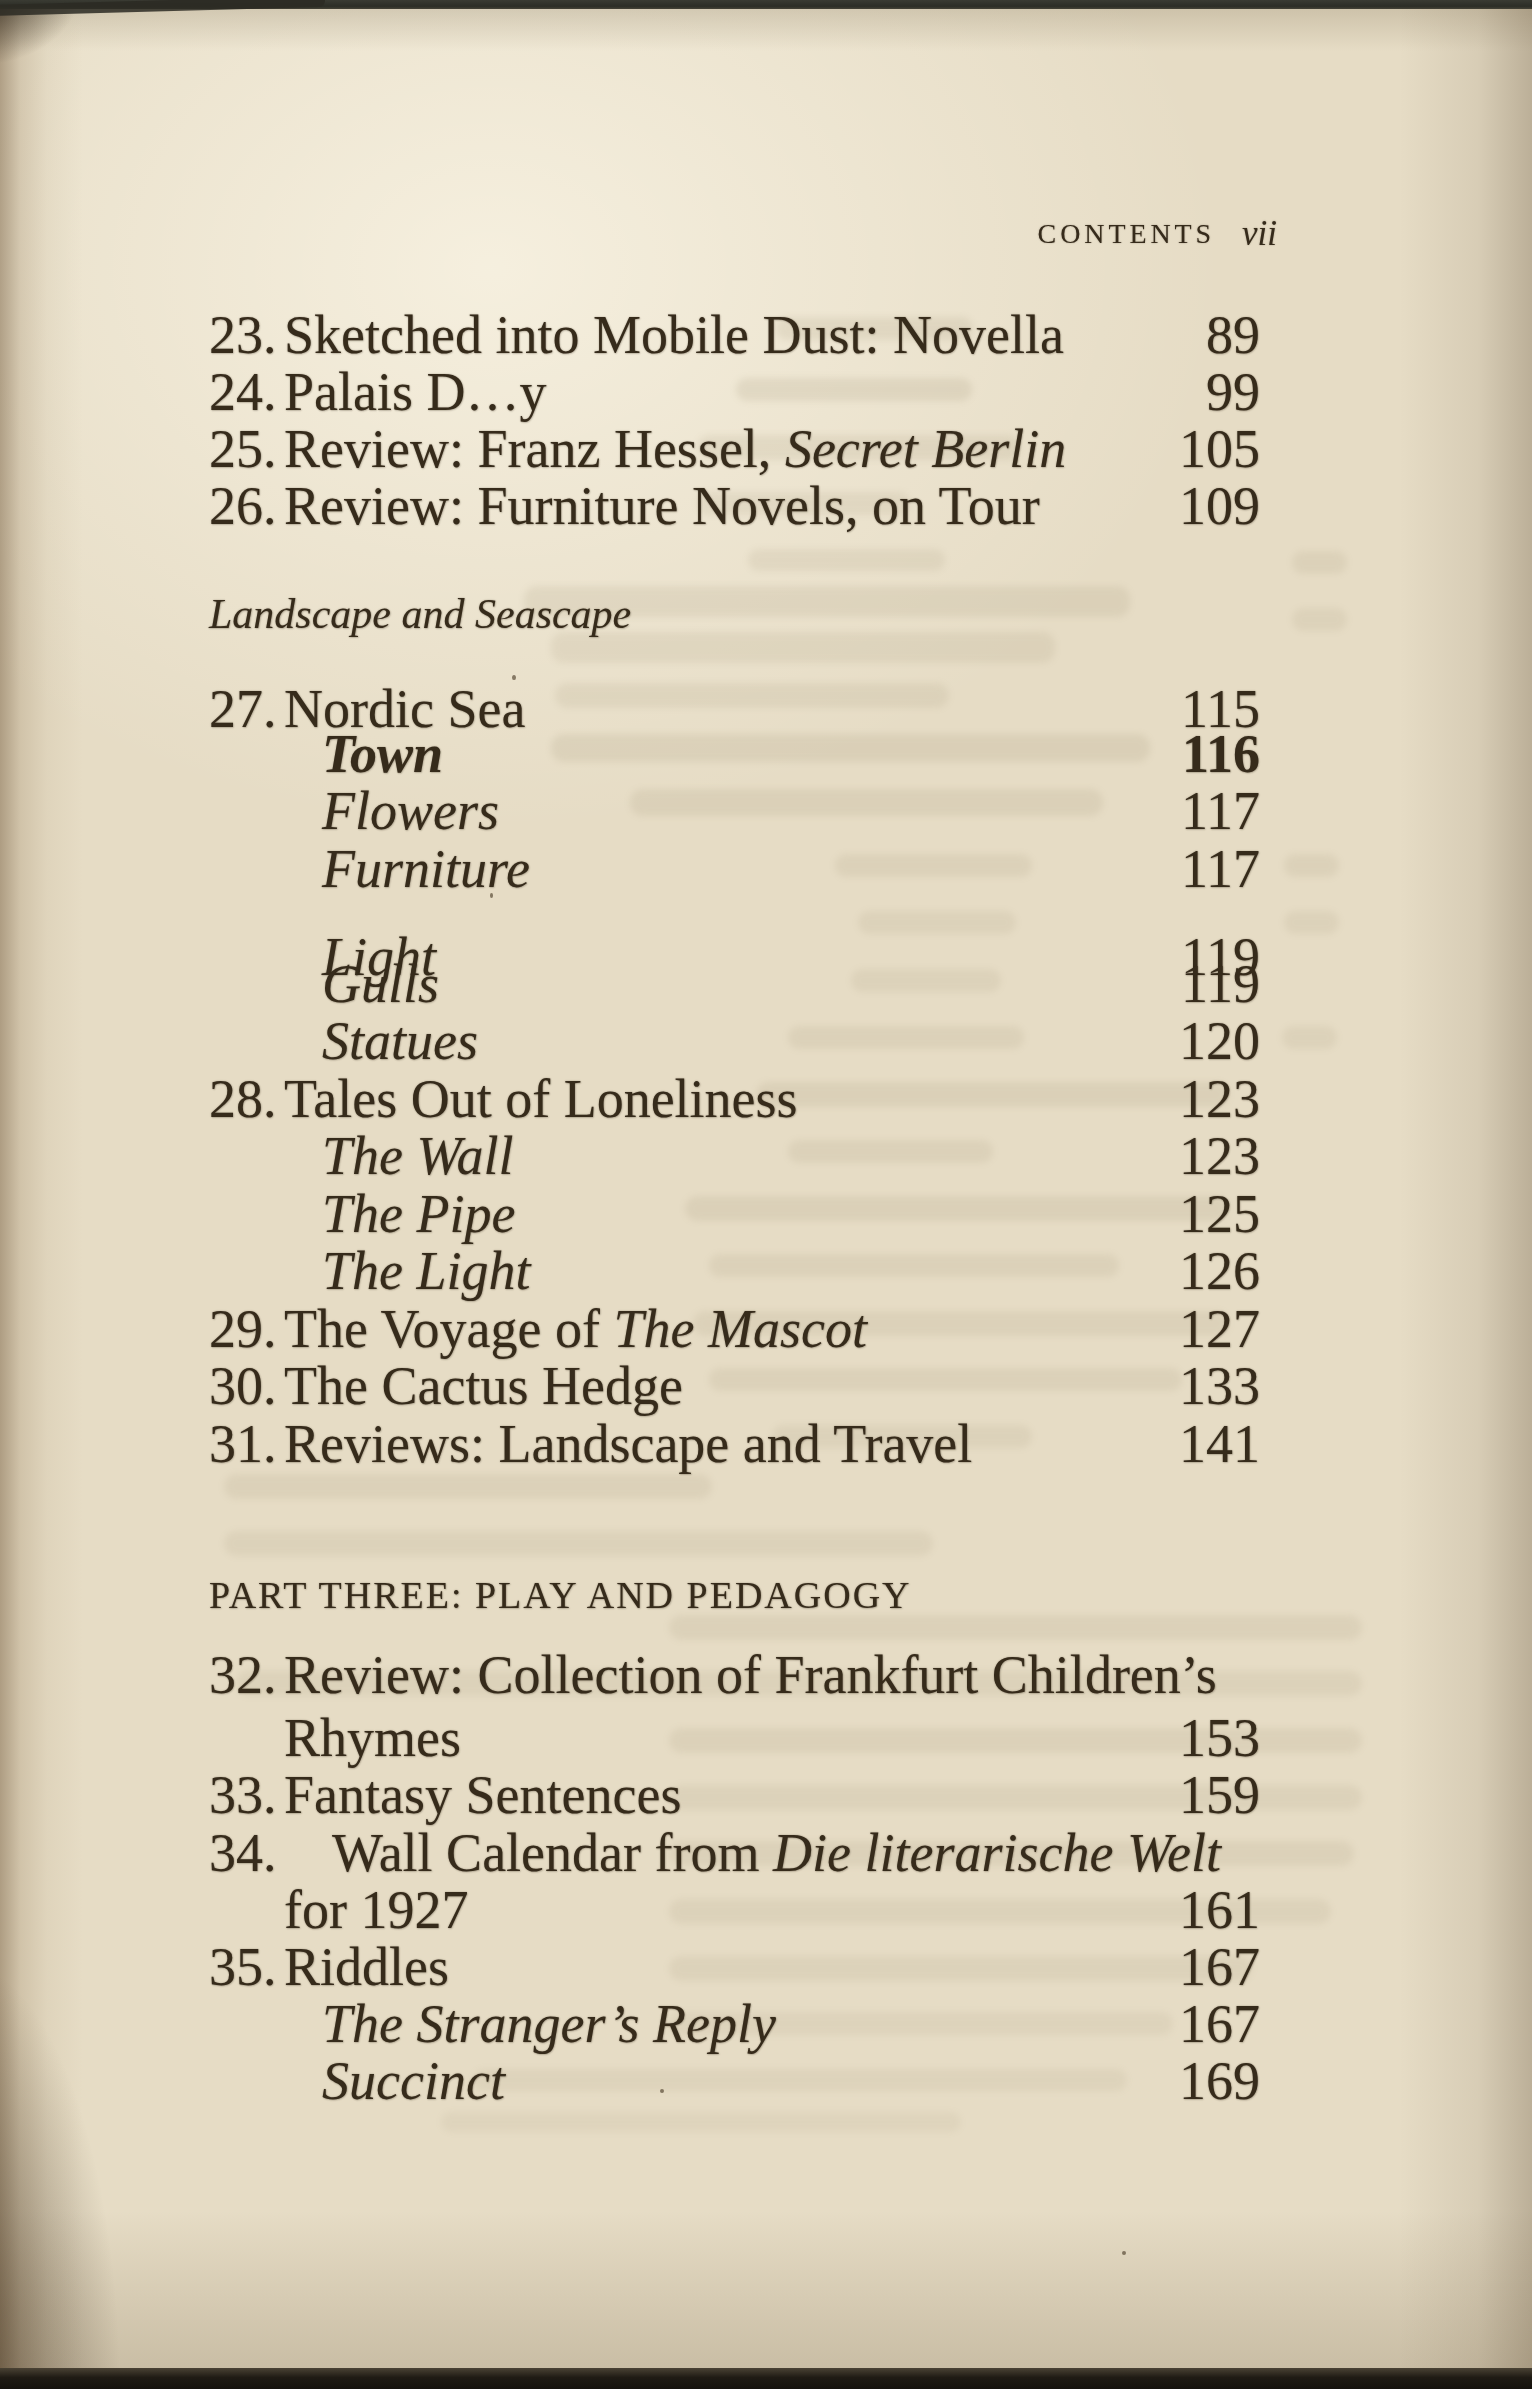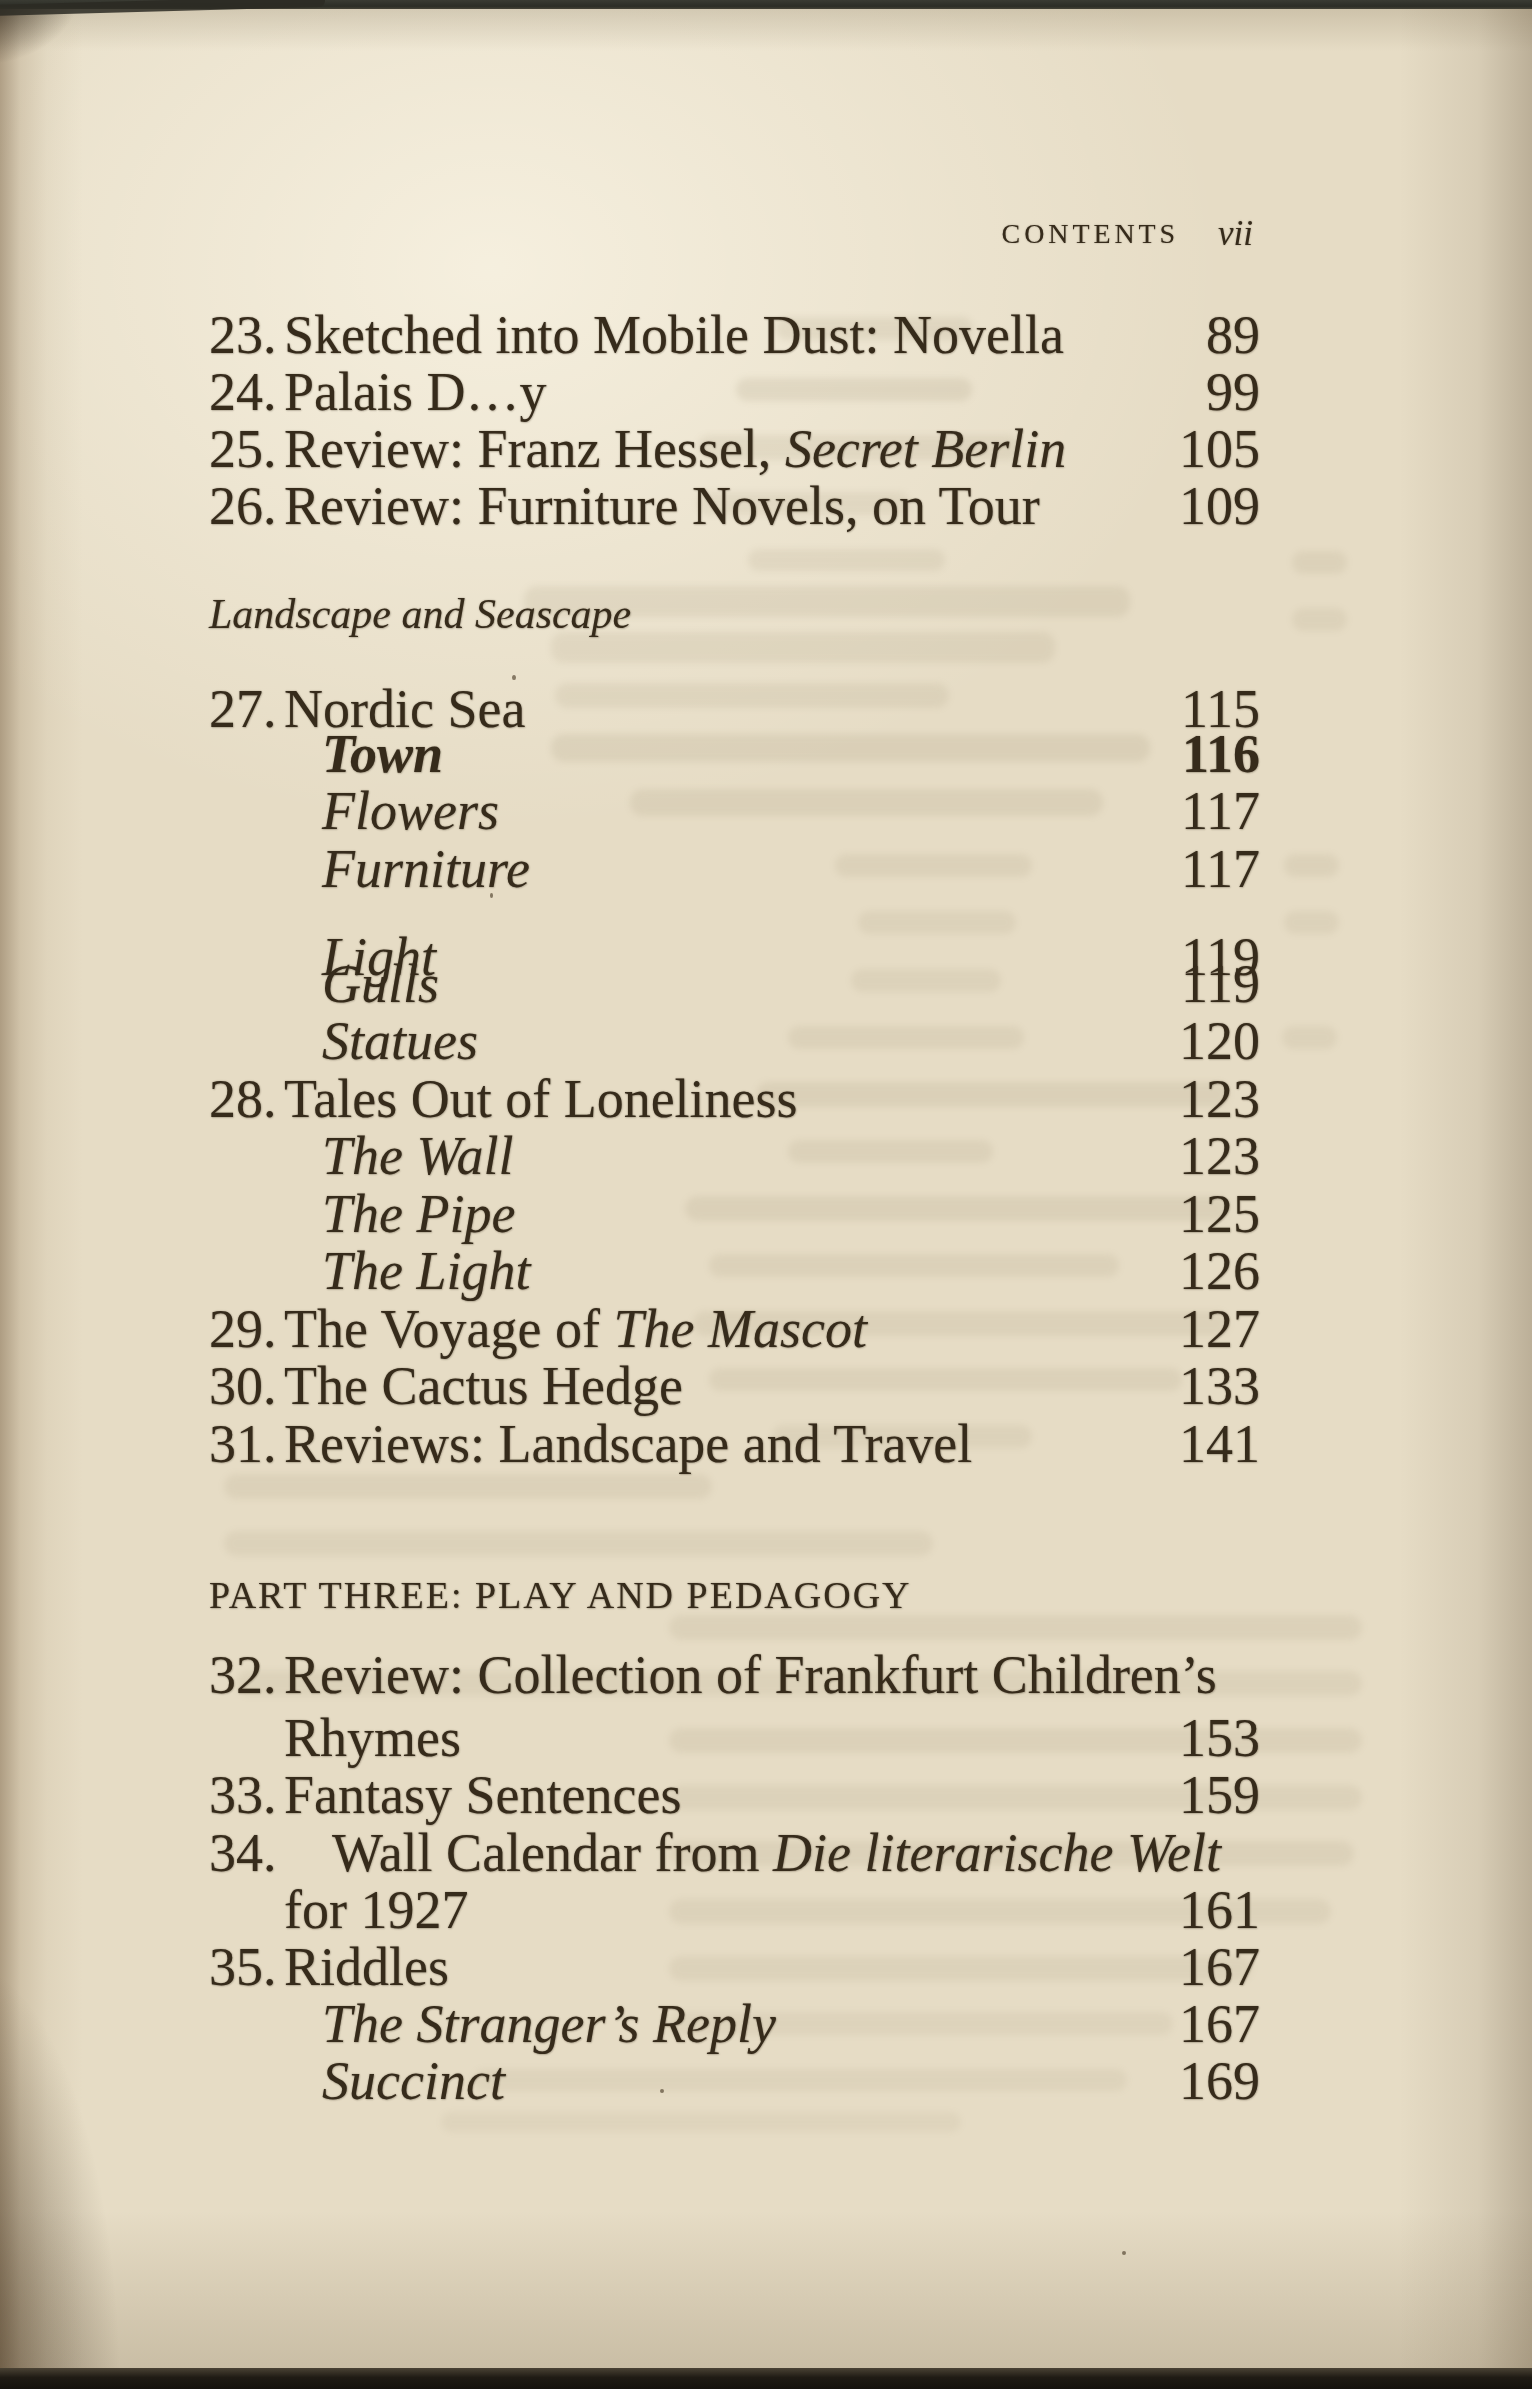--- a/index.html
+++ b/index.html
@@ -51,21 +51,21 @@
   }
   .row .num{flex:0 0 75px;}
   .row .title{flex:1 1 auto;}
   .row .pageno{flex:0 0 95px;text-align:right;}
   .row.sub .title{padding-left:113px;}
   .row.cont .title{padding-left:75px;}
   .row .title em{font-style:italic;}
   .row.section{justify-content:flex-end;font-style:italic;font-size:42px;}
   .row.part{justify-content:center;font-size:38px;letter-spacing:2px;}
   .header-row{
-    position:absolute;top:206px;right:280px;display:flex;align-items:center;gap:39px;
+    position:absolute;top:206px;right:256px;display:flex;align-items:center;gap:27px;
     color:#362b1b;text-shadow:0 0 1.6px rgba(54,43,27,.45);
   }
   .header-title{font-size:28px;letter-spacing:3.9px;line-height:39px;}
   .header-folio{font-size:35px;font-style:italic;line-height:39px;}
 </style>
 </head>
 <body>
 
 <div class="stage">
   <div class="page">

